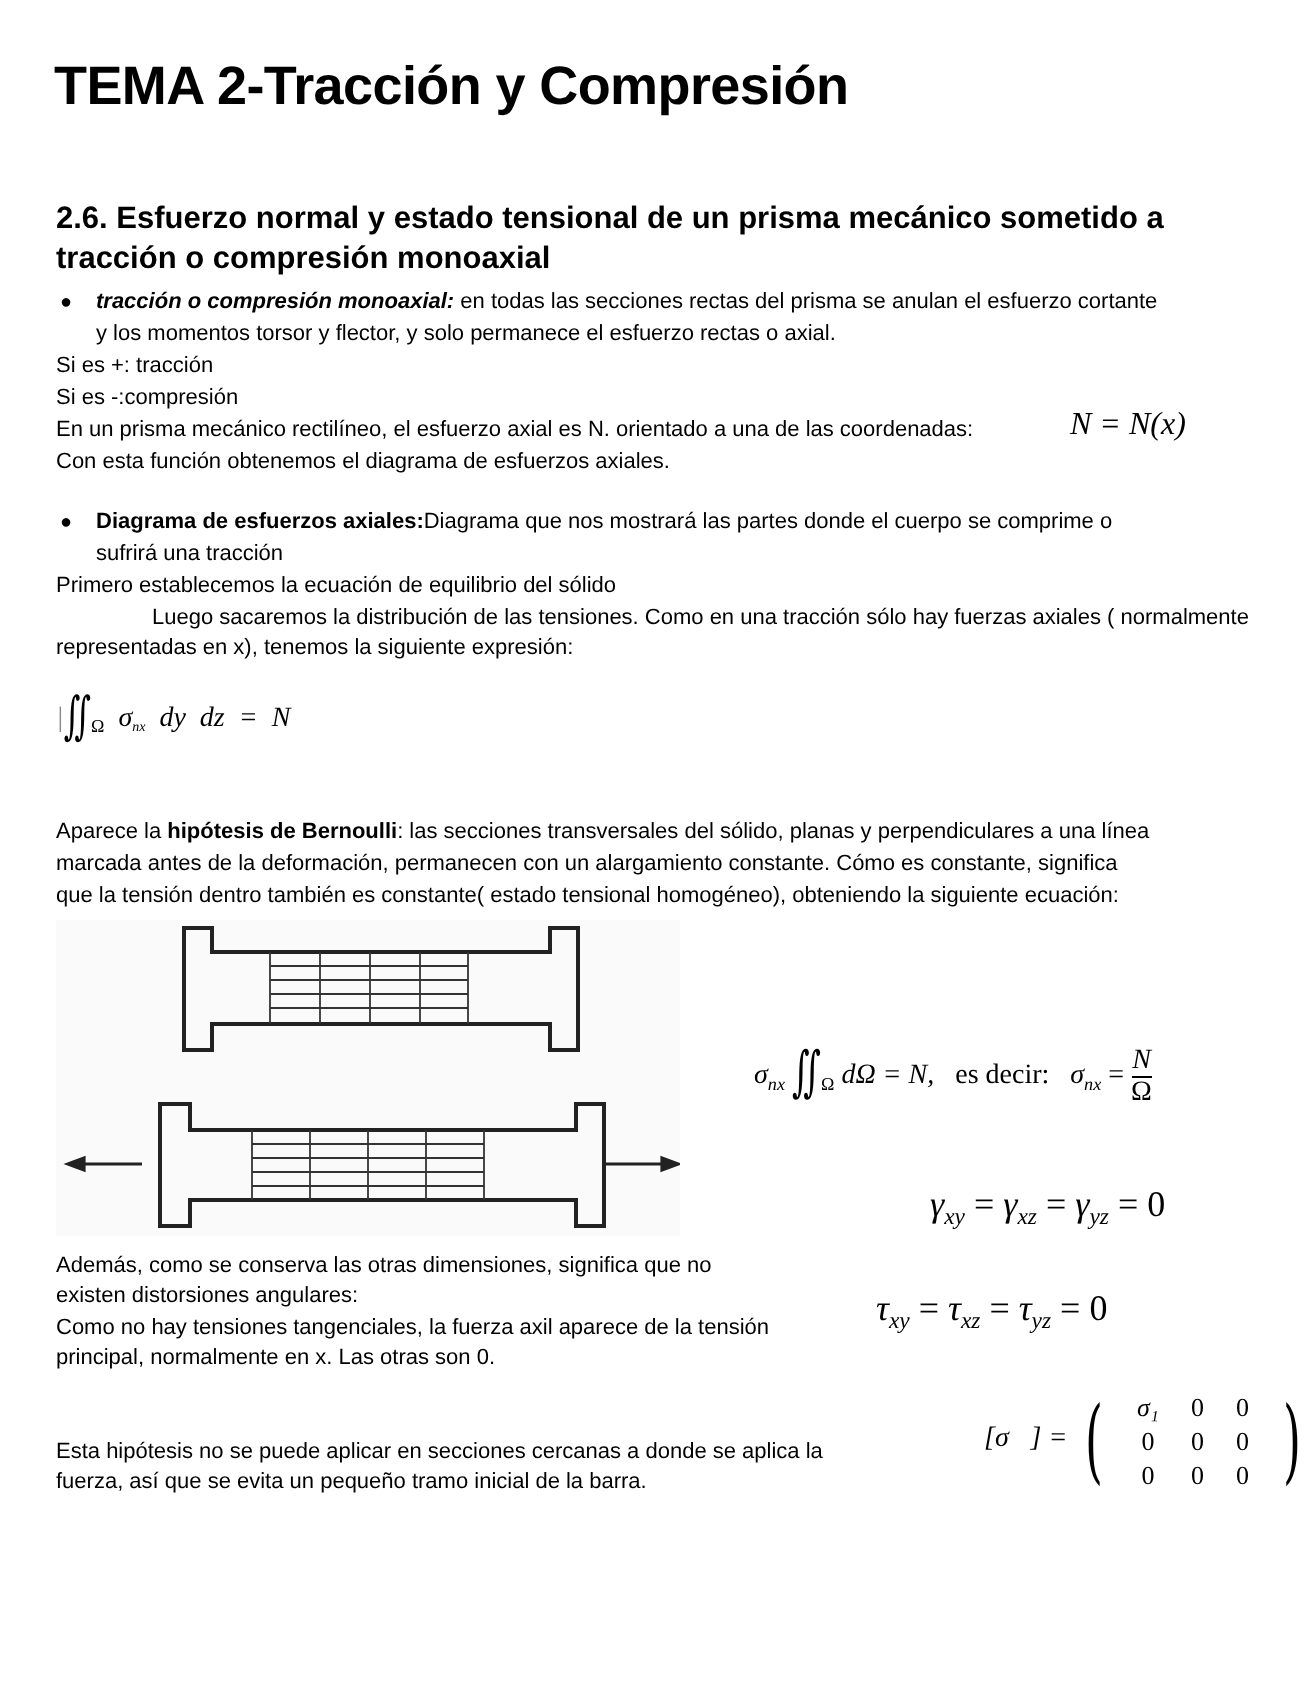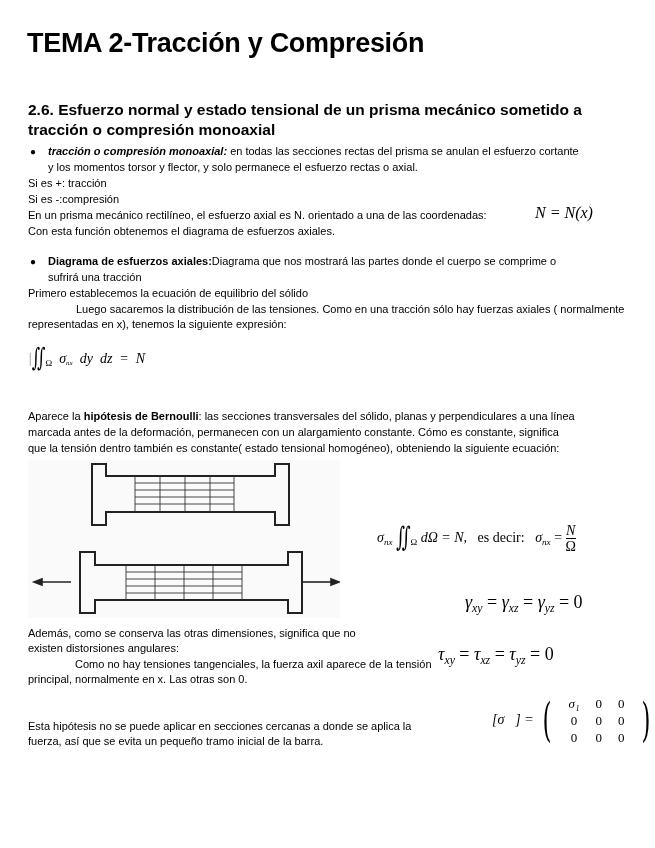--- a/index.html
+++ b/index.html
@@ -119,21 +119,21 @@
 
   <div class="abs math" style="left:438px; top:592px; font-size:18px;margin-left:27px;">
     γ<sub>xy</sub> <span class="rm">=</span> γ<sub>xz</sub> <span class="rm">=</span> γ<sub>yz</sub> <span class="rm">= 0</span>
   </div>
   <div class="abs math" style="left:438px; top:644px; font-size:18px;">
     τ<sub>xy</sub> <span class="rm">=</span> τ<sub>xz</sub> <span class="rm">=</span> τ<sub>yz</sub> <span class="rm">= 0</span>
   </div>
 
   <div class="abs p" style="top:626px;">Además, como se conserva las otras dimensiones, significa que no</div>
   <div class="abs p" style="top:641px;">existen distorsiones angulares:</div>
-  <div class="abs p" style="top:657px;margin-left:47px;">Como no hay tensiones tangenciales, la fuerza axil aparece de la tensión</div>
+  <div class="abs p" style="top:657px;">Como no hay tensiones tangenciales, la fuerza axil aparece de la tensión</div>
   <div class="abs p" style="top:672px;">principal, normalmente en x. Las otras son 0.</div>
 
   <div class="abs p" style="top:719px;">Esta hipótesis no se puede aplicar en secciones cercanas a donde se aplica la</div>
   <div class="abs p" style="top:734px;">fuerza, así que se evita un pequeño tramo inicial de la barra.</div>
 
   <div class="abs" style="left:492px; top:693px;">
     <span class="math" style="font-size:14px; vertical-align:middle;">[σ⃗] =</span>
     <span class="mat">
       <span style="display:inline-block; vertical-align:middle; font-size:46px; font-family:'DejaVu Serif',serif; font-weight:100; transform:scaleX(0.5);">(</span>
       <table style="display:inline-table; vertical-align:middle;">

